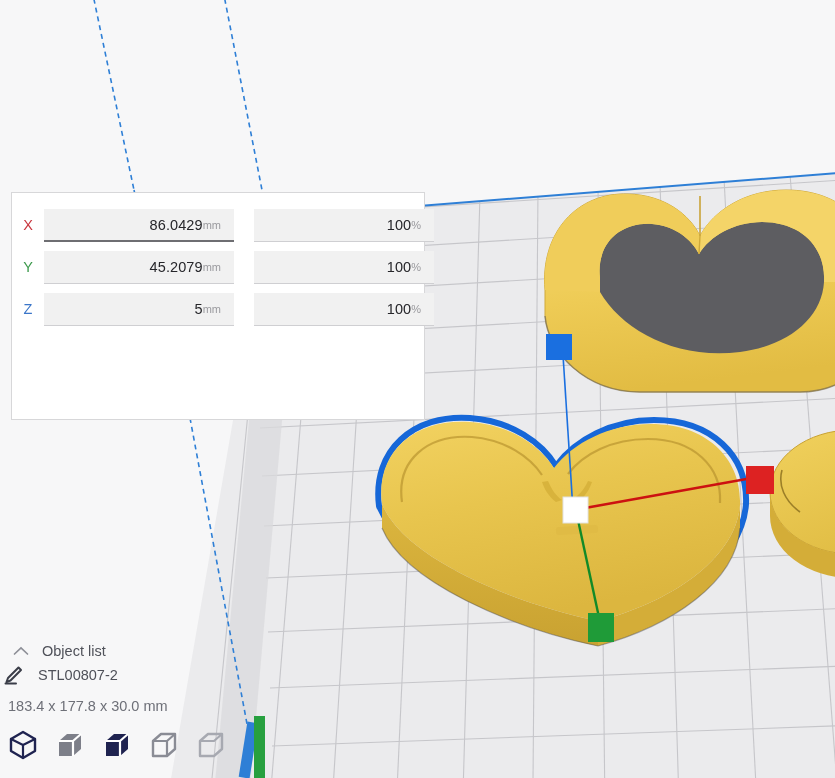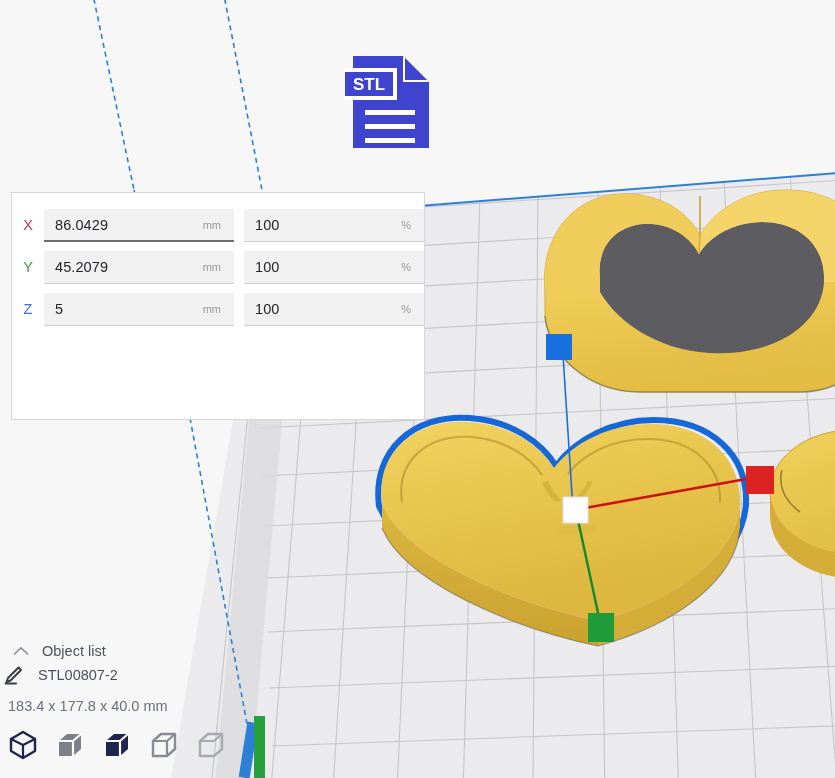--- a/index.html
+++ b/index.html
@@ -82,27 +82,28 @@
   .field {
     position: relative;
     height: 33px;
     background: #f1f1f1;
     display: flex;
     align-items: center;
     box-sizing: border-box;
     flex: none;
   }
   .field.mm  { width: 190px; }
-  .field.pct { width: 180px; margin-left: 10px; gap: 26px; }
+  .field.pct { width: 180px; margin-left: 20px; }
   .field .val {
     flex: 1;
     padding-left: 11px;
     font-size: 14.5px;
     color: #26262a;
     letter-spacing: 0.1px;
+    text-align: right;
   }
   .field .unit {
     padding-right: 13px;
     font-size: 11px;
     color: #9a9a9e;
   }
   .field::after {
     content: "";
     position: absolute;
     left: 0; right: 0; bottom: 0;
@@ -395,35 +396,20 @@
         <rect x="546" y="334" width="26" height="26" fill="#1a6fe0"></rect>
         <rect x="746" y="466" width="28" height="28" fill="#dd2222"></rect>
         <rect x="588" y="613" width="26" height="29" fill="#1f9b38"></rect>
         <rect x="563" y="497" width="25" height="26" fill="#ffffff" stroke="#e2e2e2" stroke-width="1"></rect>
       </g>
 
       <rect x="768" y="424" width="4" height="4" fill="#1667d8" opacity="0"></rect>
     </svg>
   </div>
 
-  <div id="stl-icon">
-    <svg viewBox="0 0 88 100">
-
-      <path d="M 8 4 H 58 L 84 30 V 96 H 8 Z" fill="#3f44cf"></path>
-      <path d="M 58 4 L 84 30 H 58 Z" fill="#ffffff"></path>
-      <path d="M 60 6 L 82 28 H 60 Z" fill="#3f44cf"></path>
-
-      <rect x="-2" y="18" width="52" height="28" fill="#3f44cf" stroke="#ffffff" stroke-width="4"></rect>
-      <text x="24" y="38" font-family="'Liberation Sans', sans-serif" font-size="17" font-weight="bold" fill="#ffffff" text-anchor="middle">STL</text>
-
-      <rect x="20" y="58" width="50" height="5" fill="#ffffff"></rect>
-      <rect x="20" y="72" width="50" height="5" fill="#ffffff"></rect>
-      <rect x="20" y="86" width="50" height="5" fill="#ffffff"></rect>
-    </svg>
-  </div>
 
   <div id="scale-panel">
 
     <div class="axis-row" id="row-x">
       <div class="axis-label x">X</div>
       <div class="field mm focused">
         <span class="val">86.0429</span>
         <span class="unit">mm</span>
       </div>
       <div class="field pct">
@@ -487,21 +473,21 @@
     <div id="obj-item">
       <span class="pencil">
         <svg width="20" height="20" viewBox="0 0 20 20">
           <path d="M 15.5 2.5 L 5 13 L 3.5 17 L 7.5 15.5 L 18 5 Z" fill="none" stroke="#3a3d48" stroke-width="2" stroke-linejoin="round"></path>
           <line x1="2.5" y1="18.5" x2="13" y2="18.5" stroke="#3a3d48" stroke-width="2" stroke-linecap="round"></line>
         </svg>
       </span>
       <span class="txt">STL00807-2</span>
     </div>
 
-    <div id="obj-dims">183.4 x 177.8 x 40.0 mm</div>
+    <div id="obj-dims">183.4 x 177.8 x 30.0 mm</div>
 
     <div id="view-icons">
 
       <svg class="view-icon" width="30" height="30" viewBox="0 0 30 30">
         <path d="M 15 2 L 27 9 V 21 L 15 28 L 3 21 V 9 Z" fill="none" stroke="#1f2350" stroke-width="2.4" stroke-linejoin="round"></path>
         <path d="M 15 15 L 27 9 M 15 15 L 3 9 M 15 15 V 28" fill="none" stroke="#1f2350" stroke-width="2.2" stroke-linecap="round"></path>
       </svg>
 
       <svg class="view-icon" width="30" height="30" viewBox="0 0 30 30">
         <path d="M 4 11 L 12 4 H 26 L 26 19 L 18 26 H 4 Z" fill="#7d7f89"></path>

